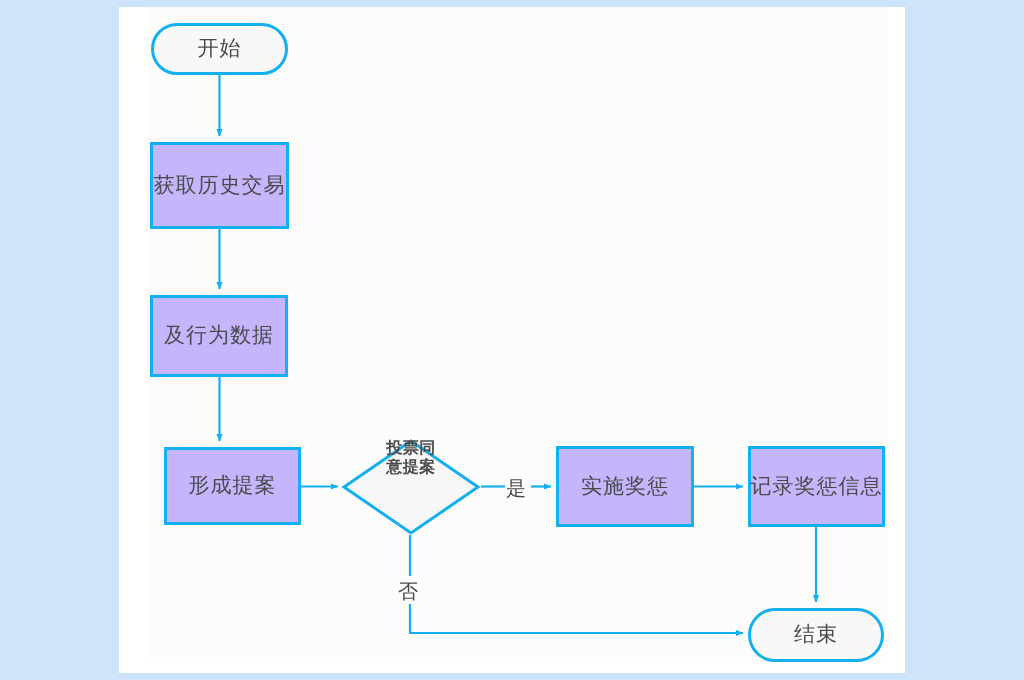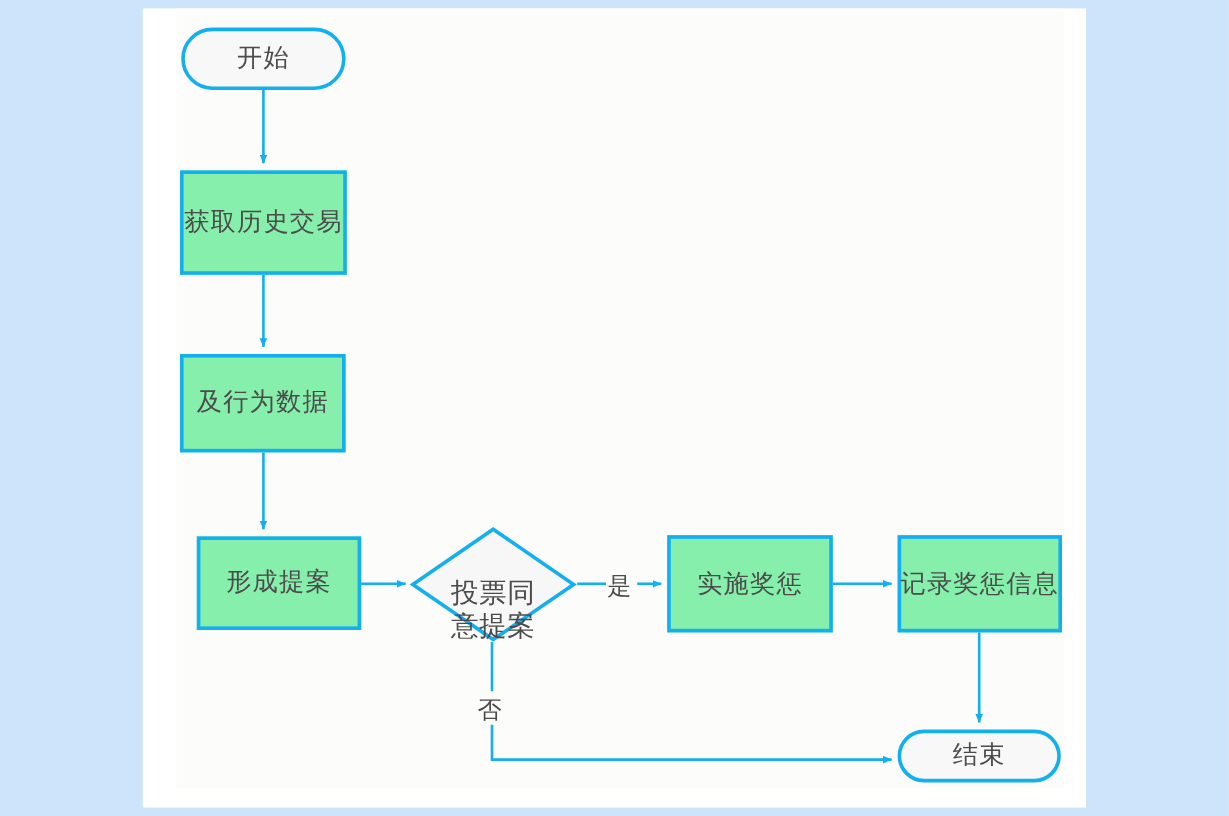--- a/index.html
+++ b/index.html
@@ -54,21 +54,21 @@
     position: absolute;
     box-sizing: border-box;
     display: flex;
     align-items: center;
     justify-content: center;
     text-align: center;
     color: #4b4b4b;
     font-size: 21px;
     line-height: 1.22;
     letter-spacing: 1px;
-    background: #86efac;
+    background: #c4b5fd;
     border: 3px solid #13afef;
   }
 
   .node.terminator {
     border-radius: 28px;
     background: #f8f8f8;
   }
 
   .node.process {
     border-radius: 0;
@@ -78,27 +78,28 @@
   .diamond-wrap {
     position: absolute;
   }
   .diamond-label {
     position: absolute;
     left: 0;
     top: 0;
     width: 100%;
     height: 100%;
     display: flex;
-    align-items: flex-end;
+    align-items: flex-start;
     justify-content: center;
     text-align: center;
     color: #4b4b4b;
-    font-size: 23px;
+    font-size: 16px;
     line-height: 1.2;
     letter-spacing: 0.5px;
+    font-weight: bold;
   }
 
   
   .edge-label {
     position: absolute;
     color: #4b4b4b;
     font-size: 20px;
     letter-spacing: 1px;
     white-space: nowrap;
   }
@@ -186,21 +187,21 @@
   </div>
 
   <div class="node process" style="left:748px; top:446px; width:137px; height:81px;">
     <span class="nowrap">记录奖惩信息</span>
   </div>
 
   <div class="node process" style="left:556px; top:446px; width:138px; height:81px;">
     <span class="nowrap">实施奖惩</span>
   </div>
 
-  <div class="node terminator" style="left:748px; top:608px; width:136px; height:44px;">
+  <div class="node terminator" style="left:748px; top:608px; width:136px; height:54px;">
     <span class="nowrap">结束</span>
   </div>
 
   <div class="edge-label" style="left:506px; top:475px;">是</div>
 
   <div class="edge-label" style="left:398px; top:578px;">否</div>
 
 </div>
 
 </body></html>

